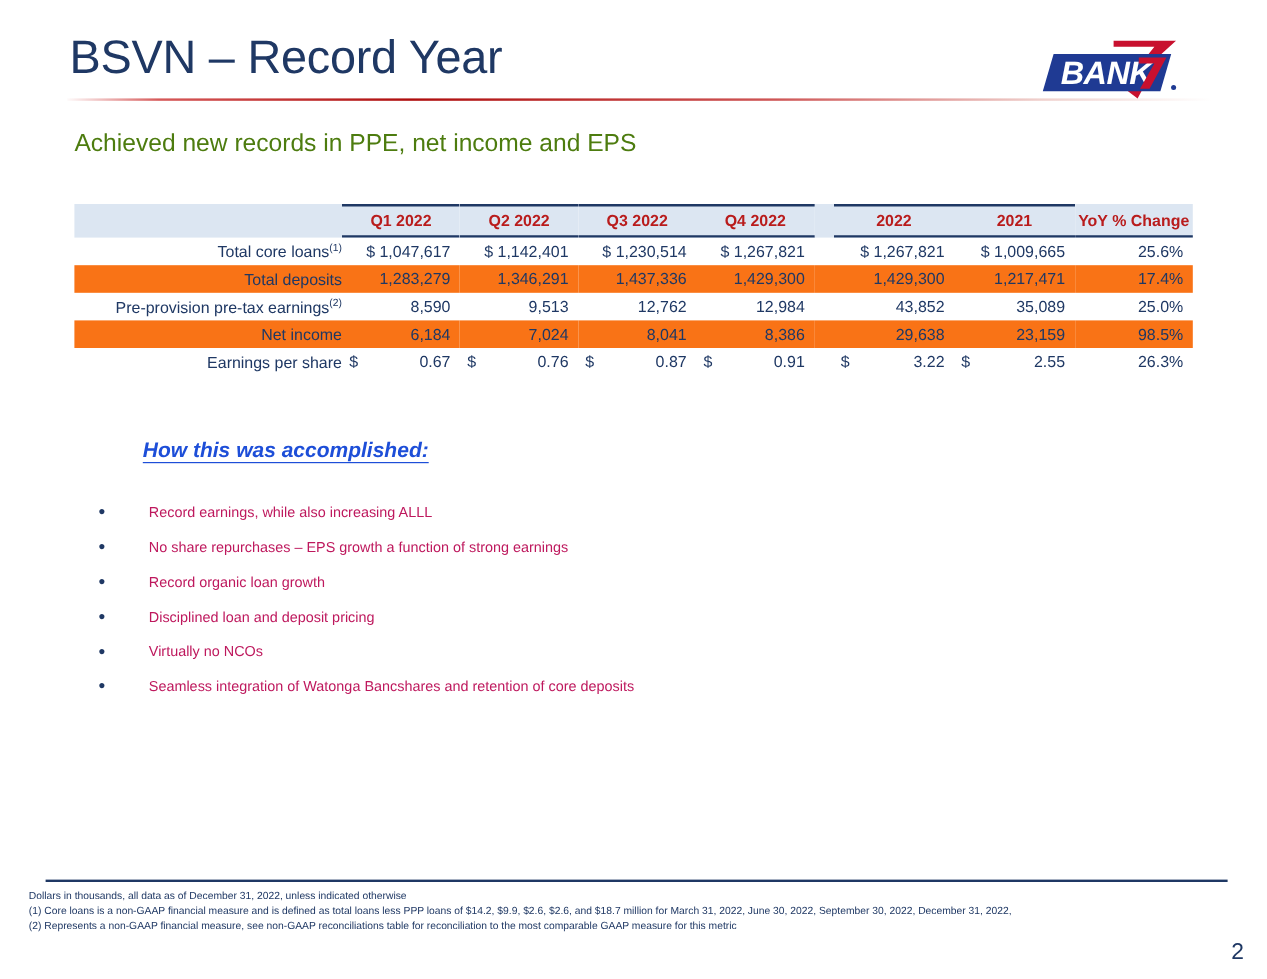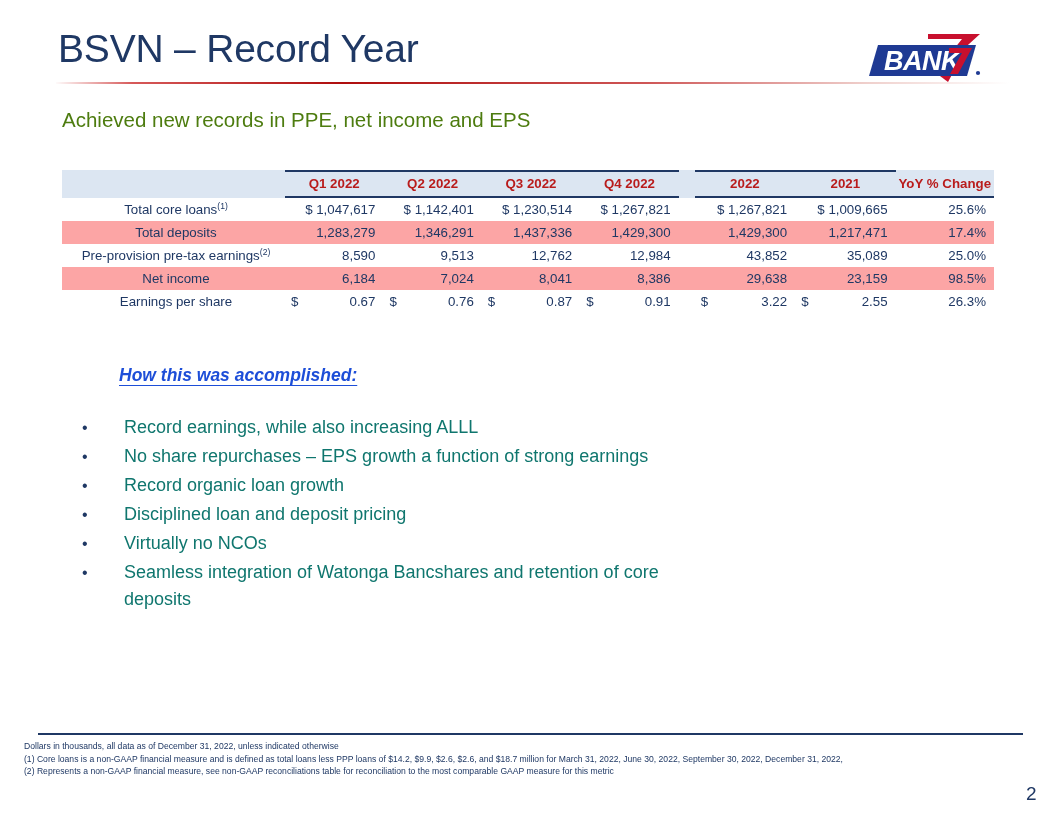--- a/index.html
+++ b/index.html
@@ -103,23 +103,23 @@
   tr.hdr-band th.yoy-cell {
     box-shadow: inset 0 -2px 0 0 #1f3864;
   }
   tr.hdr-band th.blank-cell { box-shadow: none; }
 
   tr.data td {
     height: 23px;
     font-size: 13.3px;
     color: #1f3864;
   }
-  tr.data.shade td { background: #fca5a5; }
+  tr.data.shade td { background: #f97316; }
   tr.data td.label {
-    text-align: center;
+    text-align: right;
     padding-left: 5px;
     white-space: nowrap;
     margin-top: 12px;
   }
   tr.data td.num {
     text-align: right;
     padding-right: 8px;
     white-space: nowrap;
   }
   tr.data td.num.eps {
@@ -163,22 +163,22 @@
   .bullet-dot {
     width: 42px;
     flex: 0 0 42px;
     font-size: 16px;
     color: #1f3864;
     line-height: 27px;
     text-align: left;
     padding-left: 4px;
   }
   .bullet-text {
-    font-size: 18px;
-    color: #0f766e;
+    font-size: 12px;
+    color: #be185d;
     line-height: 27px;
   }
 
   
   .footer-rule {
     position: absolute;
     left: 38px;
     top: 733px;
     width: 985px;
     height: 1.6px;

